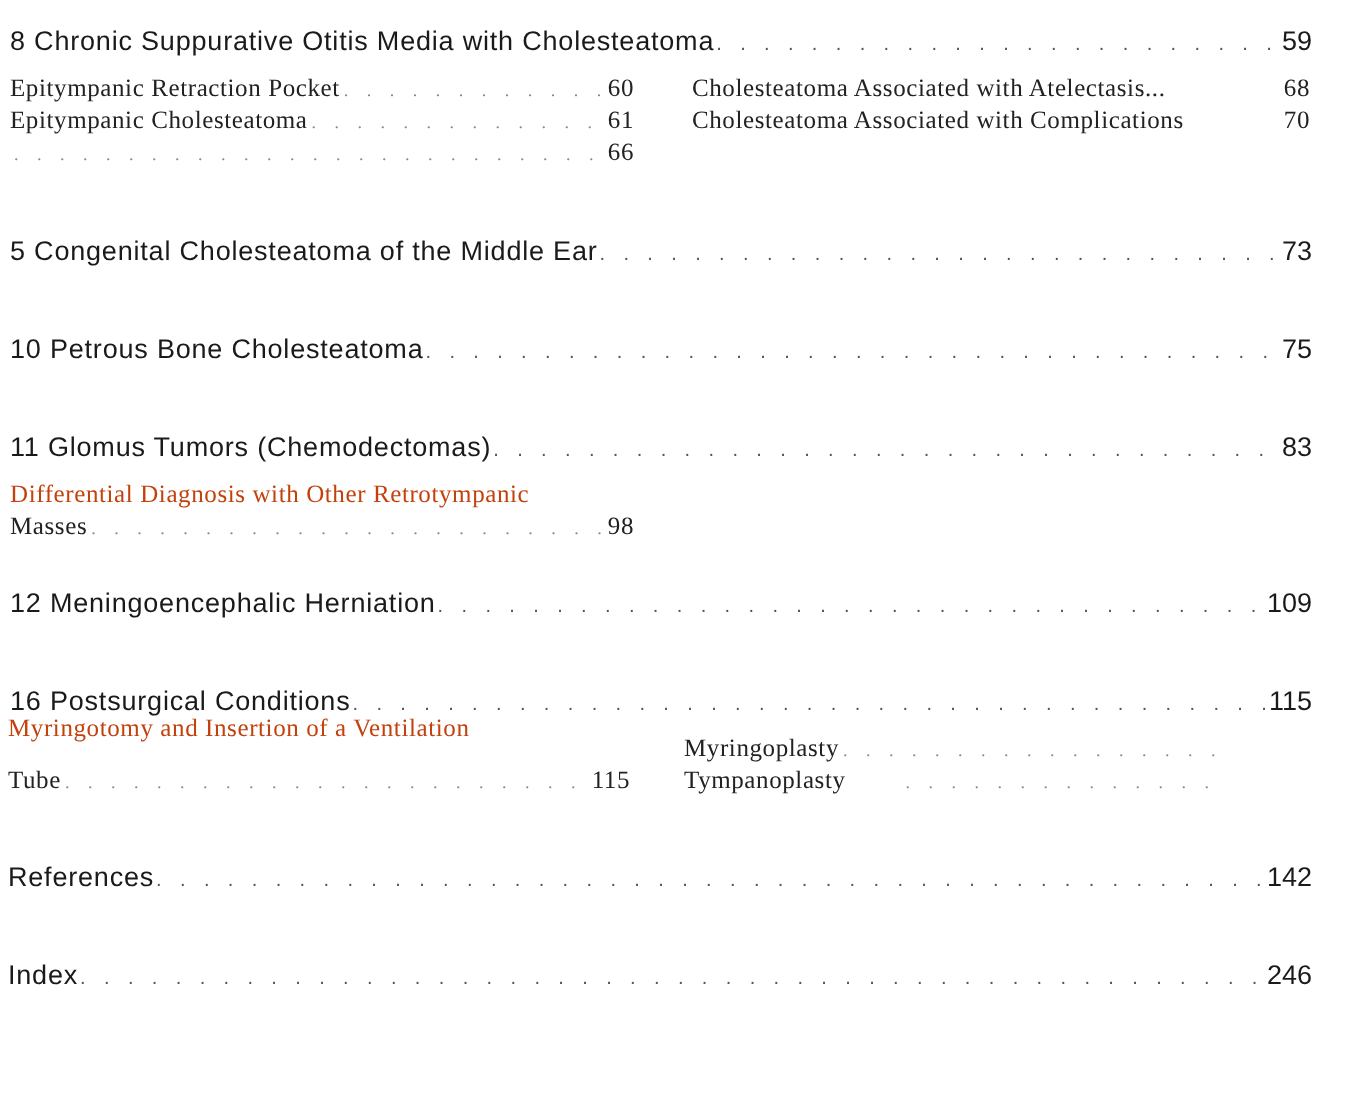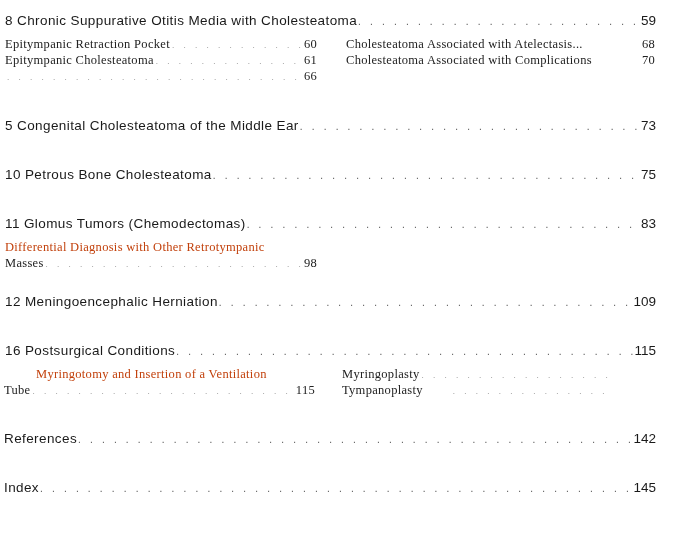--- a/index.html
+++ b/index.html
@@ -77,21 +77,21 @@
   <span class="t">12 Meningoencephalic Herniation</span>
   <span class="dots">. . . . . . . . . . . . . . . . . . . . . . . . . . . . . . . . . . . . . . . . . . . . . . . . . . . . . . . . . . . . . . . . . . . . . . . . . . . . . . . . . . . . . . . . . . . . . . . . . . . . .</span>
   <span class="p">109</span>
 </div>
 
 <div class="chap" style="top:343px;">
   <span class="t">16 Postsurgical Conditions</span>
   <span class="dots">. . . . . . . . . . . . . . . . . . . . . . . . . . . . . . . . . . . . . . . . . . . . . . . . . . . . . . . . . . . . . . . . . . . . . . . . . . . . . . . . . . . . . . . . . . . . . . . . . . . . .</span>
   <span class="p">115</span>
 </div>
-<div class="sub2" style="top:367px; left:4px;margin-left:32px;">Myringotomy and Insertion of a Ventilation</div>
+<div class="sub2" style="top:357px; left:4px;">Myringotomy and Insertion of a Ventilation</div>
 <div class="sub" style="top:383px; left:4px; width:311px;">
   <span class="t">Tube</span>
   <span class="dots">. . . . . . . . . . . . . . . . . . . . . . . . . . . . . . . . . . . . . . . . . . . . . . . . . . . . . . . . . . . . . . . . . . . . . . . . . . . . . . . . . . . . . . . . . . . . . . . . . . . . .</span>
   <span class="p">115</span>
 </div>
 <div class="sub" style="top:367px; left:342px; width:268px;">
   <span class="t">Myringoplasty</span>
   <span class="dots">. . . . . . . . . . . . . . . . . . . . . . . . . . . . . . . . . . . . . . . . . . . . . . . . . . . . . . . . . . . . . . . . . . . . . . . . . . . . . . . . . . . . . . . . . . . . . . . . . . . . .</span>
 </div>
 <div class="sub" style="top:383px; left:342px; width:268px;gap:28px;">
@@ -101,14 +101,14 @@
 
 <div class="chap" style="top:431px; left:4px; width:652px;">
   <span class="t">References</span>
   <span class="dots">. . . . . . . . . . . . . . . . . . . . . . . . . . . . . . . . . . . . . . . . . . . . . . . . . . . . . . . . . . . . . . . . . . . . . . . . . . . . . . . . . . . . . . . . . . . . . . . . . . . . .</span>
   <span class="p">142</span>
 </div>
 
 <div class="chap" style="top:480px; left:4px; width:652px;">
   <span class="t">Index</span>
   <span class="dots">. . . . . . . . . . . . . . . . . . . . . . . . . . . . . . . . . . . . . . . . . . . . . . . . . . . . . . . . . . . . . . . . . . . . . . . . . . . . . . . . . . . . . . . . . . . . . . . . . . . . .</span>
-  <span class="p">145</span>
+  <span class="p">246</span>
 </div>
 
 </body></html>

